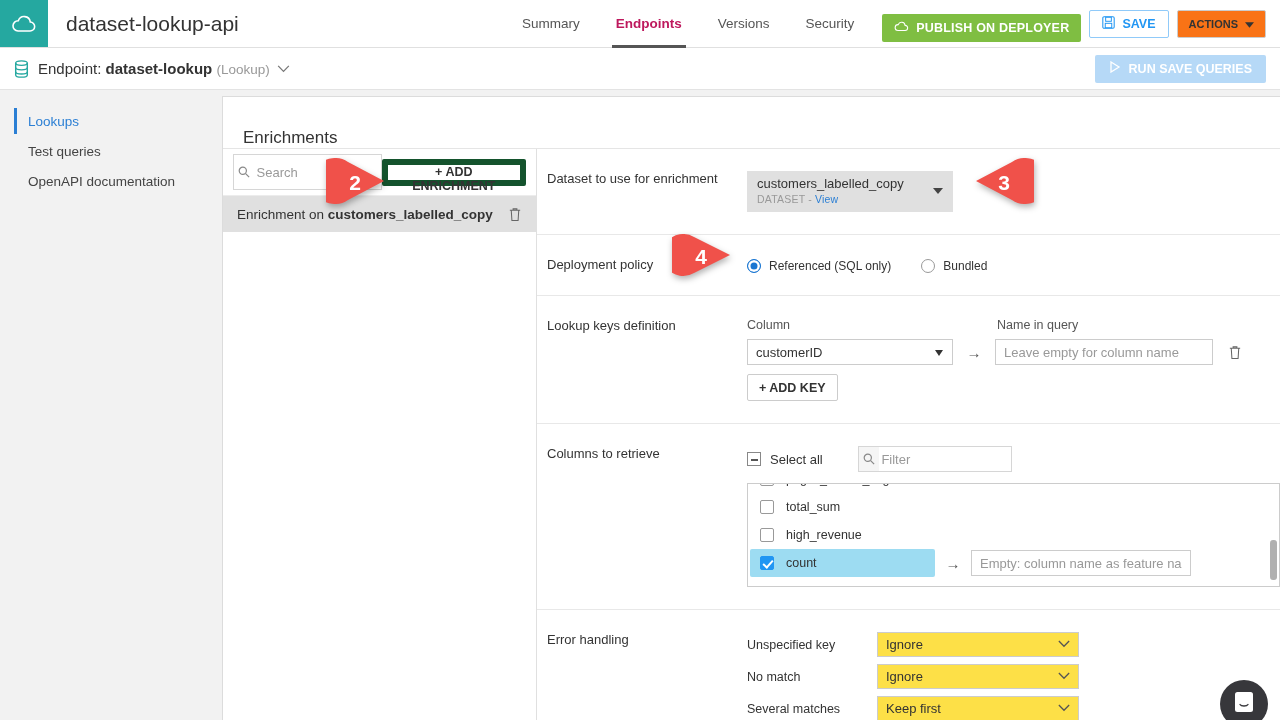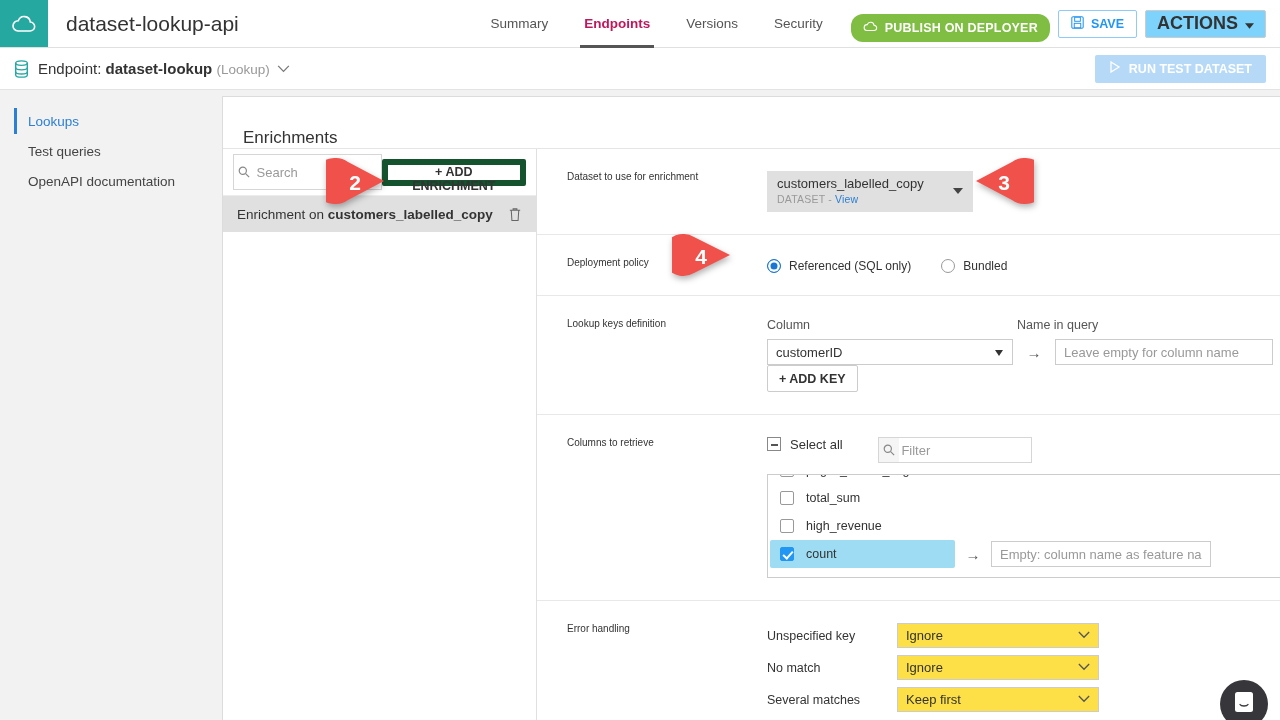--- a/index.html
+++ b/index.html
@@ -16,29 +16,29 @@
   .logo-box { width:48px; background:#25a8a0; display:flex; align-items:center; justify-content:center; }
   .cloud-icon svg { display:block; }
   .app-title { display:flex; align-items:center; padding-left:18px; font-size:21px; color:#333; font-weight:400; }
   .topnav { margin-left:auto; display:flex; align-items:center; gap:0; padding-right:8px; }
   .topnav-item { padding:0 18px; height:48px; display:flex; align-items:center; font-size:13.5px; color:#555; cursor:pointer; position:relative; }
   .topnav-item.active { color:#be185d; font-weight:bold; }
   .topnav-item.active:after { content:""; position:absolute; left:14px; right:14px; bottom:0; height:3px; background:#555; }
   .btn-publish {
     background:#7fbe42; color:#fff; border:none; height:28px; padding:0 12px;
     font-size:12.5px; font-weight:bold; letter-spacing:.2px; display:flex; align-items:center; gap:7px;
-    cursor:pointer; margin-left:10px; border-radius:12px;margin-top:8px;
+    cursor:pointer; margin-left:10px; border-radius:2px;margin-top:8px;
   }
   .btn-save {
     background:#fff; color:#2196f3; border:1px solid #90caf9; height:28px; padding:0 12px;
     font-size:12.5px; font-weight:bold; display:flex; align-items:center; gap:7px; cursor:pointer; margin-left:8px; border-radius:2px;
   }
   .btn-actions {
-    background:#7dd3fc; color:#333; border:1px solid #ccc; height:28px; padding:0 11px;
-    font-size:18px; font-weight:bold; display:flex; align-items:center; gap:7px; cursor:pointer; margin-left:8px; margin-right:6px; border-radius:2px;
+    background:#f97316; color:#333; border:1px solid #ccc; height:28px; padding:0 11px;
+    font-size:11px; font-weight:bold; display:flex; align-items:center; gap:7px; cursor:pointer; margin-left:8px; margin-right:6px; border-radius:2px;
   }
 
   
   .endpointbar { height:42px; display:flex; align-items:center; padding:0 14px; border-bottom:1px solid #e3e3e3; background:#fff; }
   .ep-db-icon { margin-right:9px; display:flex; }
   .ep-text { font-size:15px; color:#333; }
   .ep-text b { font-weight:bold; }
   .ep-text .muted { color:#999; font-size:13.5px; }
   .ep-caret { margin-left:7px; color:#777; font-size:13px; }
   .btn-runtests {
@@ -70,21 +70,21 @@
   }
   .enrich-row { height:36px; display:flex; align-items:center; padding:0 14px; background:#e0e0e0; cursor:pointer; }
   .enrich-row .label { font-size:13.5px; color:#333; }
   .enrich-row .label b { font-weight:bold; }
   .trash { margin-left:auto; color:#666; display:flex; cursor:pointer; }
 
   
   .formcol { flex:1; }
   .frow { display:flex; padding:22px 0 22px 10px; border-bottom:1px solid #e8e8e8; }
   .frow:last-child { border-bottom:none; }
-  .flabel { width:200px; flex:none; font-size:10px; color:#333; padding-left:0;margin-left:20px; }
+  .flabel { width:200px; flex:none; font-size:13px; color:#333; padding-left:0; }
   .fbody { flex:1; }
 
   
   .dsel {
     width:206px; background:#e0e0e0; border:none; height:41px; position:relative;
     padding:5px 26px 5px 10px; cursor:pointer;
   }
   .dsel .v1 { font-size:13px; color:#333; line-height:16px; }
   .dsel .v2 { font-size:10.5px; color:#999; line-height:14px; letter-spacing:.2px; }
   .dsel .v2 a { color:#2b7fd4; text-decoration:none; }
@@ -94,31 +94,31 @@
   .radiorow { display:flex; align-items:center; gap:8px; padding-top:2px; }
   .radio { width:14px; height:14px; border-radius:50%; border:1px solid #999; background:#fff; position:relative; flex:none; cursor:pointer; }
   .radio.on { border-color:#1976d2; background:#1976d2; box-shadow:inset 0 0 0 2.5px #fff; }
   .rlabel { font-size:12px; color:#333; margin-right:22px; }
 
   
   .collabels { display:flex; font-size:12.5px; color:#555; margin-bottom:7px; }
   .collabels .c1 { width:250px; }
   .keyrow { display:flex; align-items:center; }
   .selbox {
-    width:246px; height:26px; border:1px solid #ccc; background:#fff; font-size:13px; color:#333;
+    width:206px; height:26px; border:1px solid #ccc; background:#fff; font-size:13px; color:#333;
     display:flex; align-items:center; padding:0 24px 0 8px; position:relative; cursor:pointer;
   }
   .selbox .caret { position:absolute; right:9px; top:10px; width:0; height:0; border-left:4.5px solid transparent; border-right:4.5px solid transparent; border-top:6px solid #333; }
   .arrow { width:42px; text-align:center; color:#555; font-size:15px; }
   .txtbox { height:26px; border:1px solid #ccc; background:#fff; font-size:13px; padding:0 8px; outline:none; font-family:inherit; color:#333; }
   .txtbox::placeholder { color:#999; }
-  .btn-addkey { border:1px solid #ccc; background:#fff; height:27px; padding:0 11px; font-size:12.5px; font-weight:bold; color:#333; cursor:pointer; border-radius:2px; }
-
-  
-  .selectall-row { display:flex; }
+  .btn-addkey { margin-top:9px; border:1px solid #ccc; background:#fff; height:27px; padding:0 11px; font-size:12.5px; font-weight:bold; color:#333; cursor:pointer; border-radius:2px; }
+
+  
+  .selectall-row { display:flex; align-items:center; }
   .ind-cb { width:14px; height:14px; border:1px solid #888; background:#fff; position:relative; flex:none; cursor:pointer; }
   .ind-cb:after { content:""; position:absolute; left:2.5px; right:2.5px; top:6px; height:1.5px; background:#555; }
   .sa-label { font-size:13px; color:#333; margin-left:9px; margin-right:35px; }
   .filterwrap { display:flex; align-items:center; border:1px solid #d6d6d6; height:26px; width:154px; background:#fff; }
   .filterwrap .mag { width:24px; display:flex; align-items:center; justify-content:center; color:#888; background:#f5f5f5; height:100%; }
   .filterwrap input { border:none; outline:none; font-size:13px; font-family:inherit; width:100%; background:transparent; }
   .filterwrap input::placeholder { color:#999; }
 
   .collist { margin-top:11px; border:1px solid #ccc; height:104px; overflow:hidden; position:relative; background:#fff; }
   .collist-inner { position:absolute; top:-19px; left:0; right:0; }
@@ -216,21 +216,21 @@
         <path d="M1 1l6 6.2L13 1" fill="none" stroke="#777" stroke-width="1.4"></path>
       </svg>
   </span>
 
   <button class="btn-runtests">
     <span>
       <svg width="12" height="12" viewBox="0 0 12 12">
           <path d="M2 1l8 5-8 5z" fill="none" stroke="#fff" stroke-width="1.3"></path>
         </svg>
     </span>
-    <span>RUN TEST DATASET</span>
+    <span>RUN SAVE QUERIES</span>
   </button>
 </div>
 
 <div class="main">
 
   <div class="sidebar">
     <div class="side-item active">Lookups</div>
     <div class="side-item">Test queries</div>
     <div class="side-item">OpenAPI documentation</div>
   </div>

